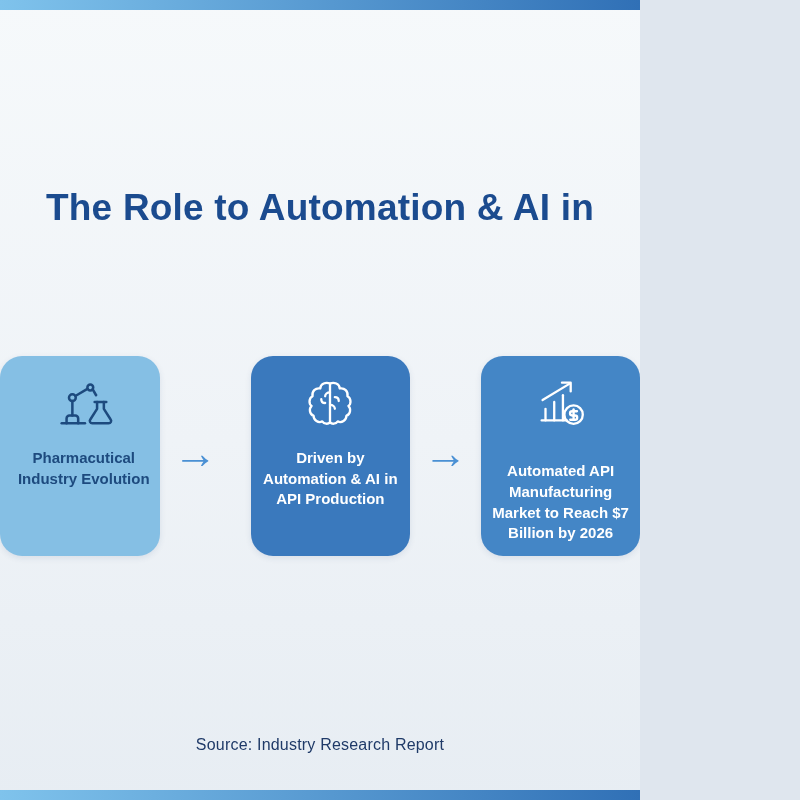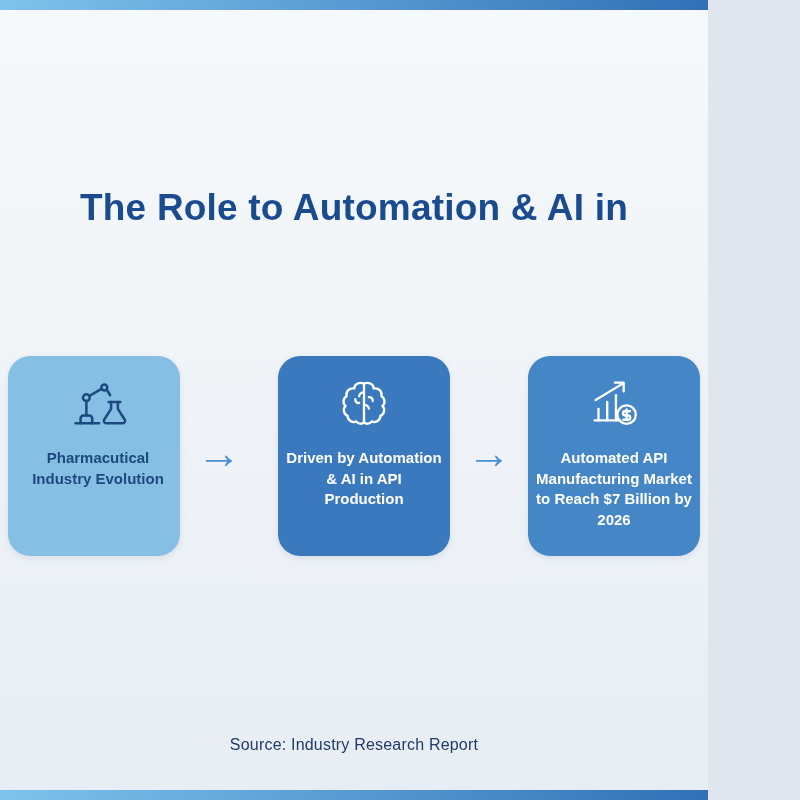--- a/index.html
+++ b/index.html
@@ -12,21 +12,21 @@
     --bar-start:#7fc3ec;
     --bar-end:#3070b6;
   }
   *{box-sizing:border-box;margin:0;padding:0;}
   body{
     margin:0;
     font-family:"Liberation Sans","DejaVu Sans",sans-serif;
     background:#dfe6ee;
   }
   .canvas{
-    width:708px;height:800px;position:relative;overflow:hidden;
+    width:640px;height:800px;position:relative;overflow:hidden;
     background:linear-gradient(180deg,#f6f9fb 0%,#eff3f7 55%,#e7edf3 100%);
   }
   .edge-bar{
     position:absolute;left:0;right:0;height:10px;
     background:linear-gradient(90deg,var(--bar-start),var(--bar-end));
   }
   .edge-bar.top{top:0;}
   .edge-bar.bottom{bottom:0;}
   .title{
     position:absolute;top:184px;left:0;right:0;
@@ -40,21 +40,21 @@
     display:flex;justify-content:center;align-items:stretch;
   }
   .card{
     width:172px;height:200px;border-radius:22px;
     display:flex;flex-direction:column;align-items:center;
     padding:16px 8px 12px 8px;
     box-shadow:0 2px 6px rgba(30,60,110,.10);
   }
   .card.light{background:var(--card-light);color:#1d4a7e;padding-left:16px;}
   .card.dark1{background:var(--card-dark-1);color:#ffffff;margin-left:20px;}
-  .card.dark2{background:var(--card-dark-2);color:#ffffff;}
+  .card.dark2{background:var(--card-dark-2);color:#ffffff;justify-content:space-between;}
   .card .icon{width:62px;height:62px;flex:0 0 auto;}
   .card .icon svg{width:100%;height:100%;display:block;}
   .card .label{
     margin-top:14px;
     font-size:15px;font-weight:700;line-height:1.38;
     text-align:center;
   }
   .flow-arrow{
     width:78px;display:flex;align-items:center;justify-content:center;
     color:var(--arrow);

